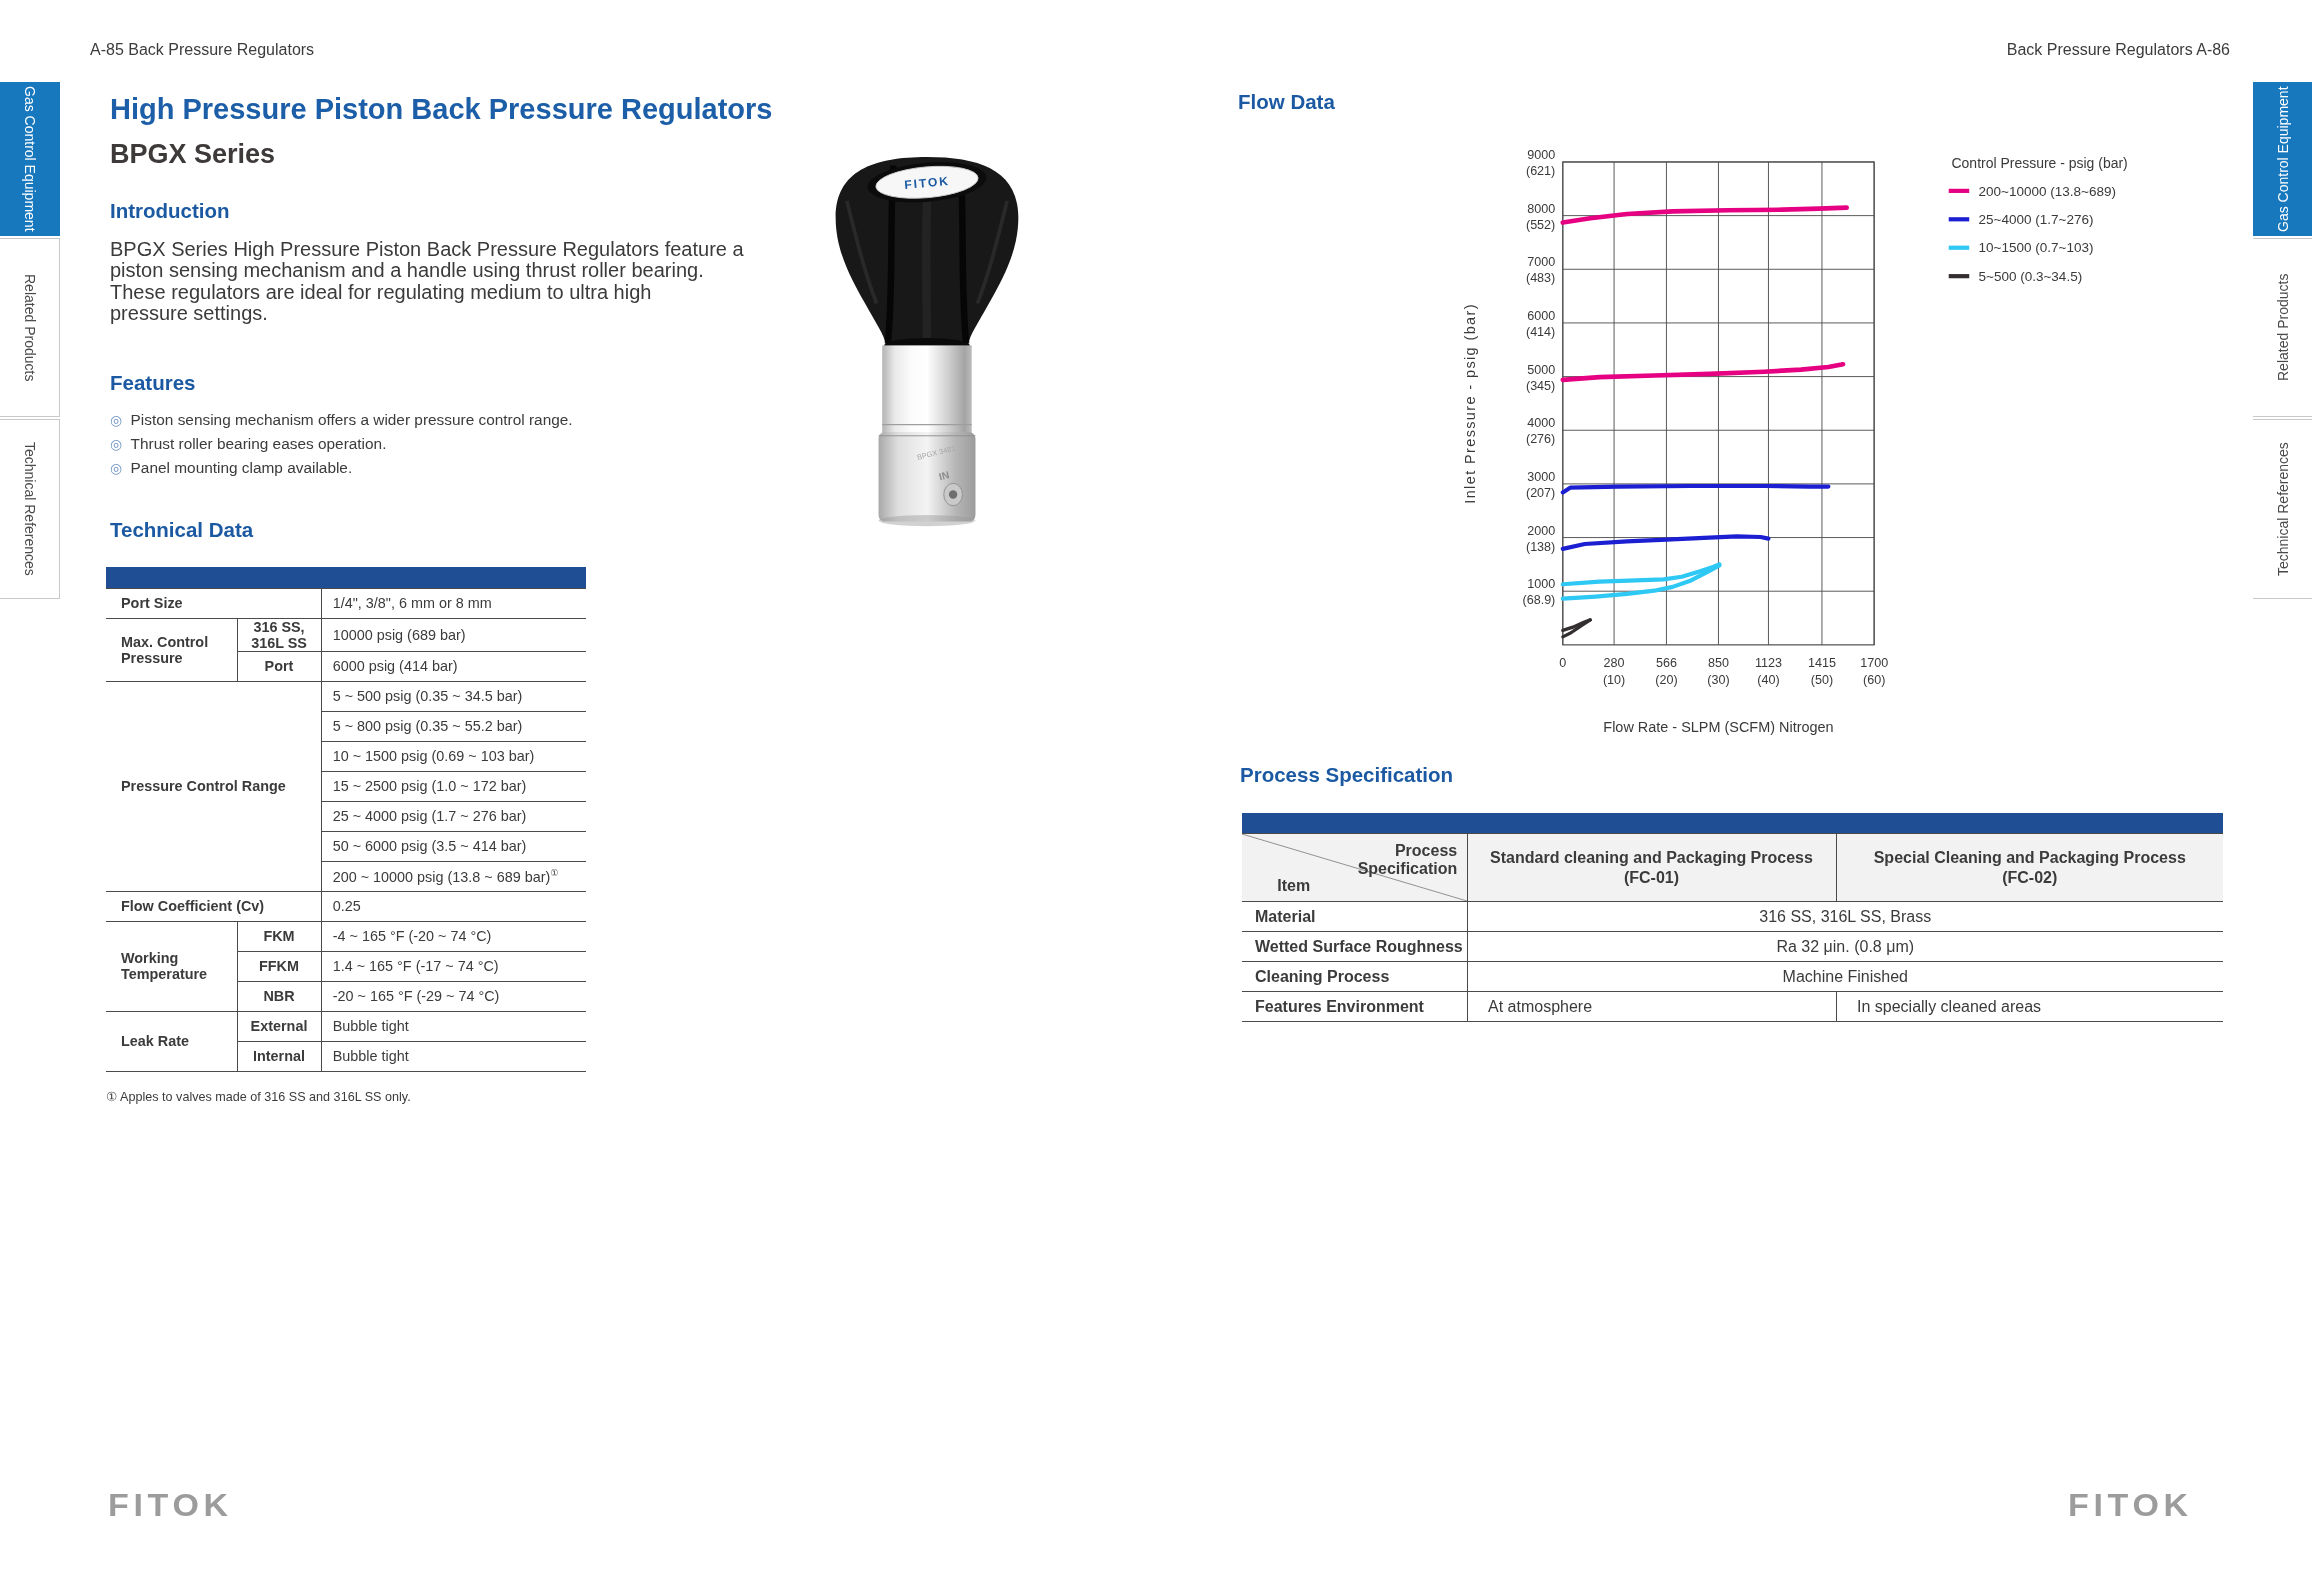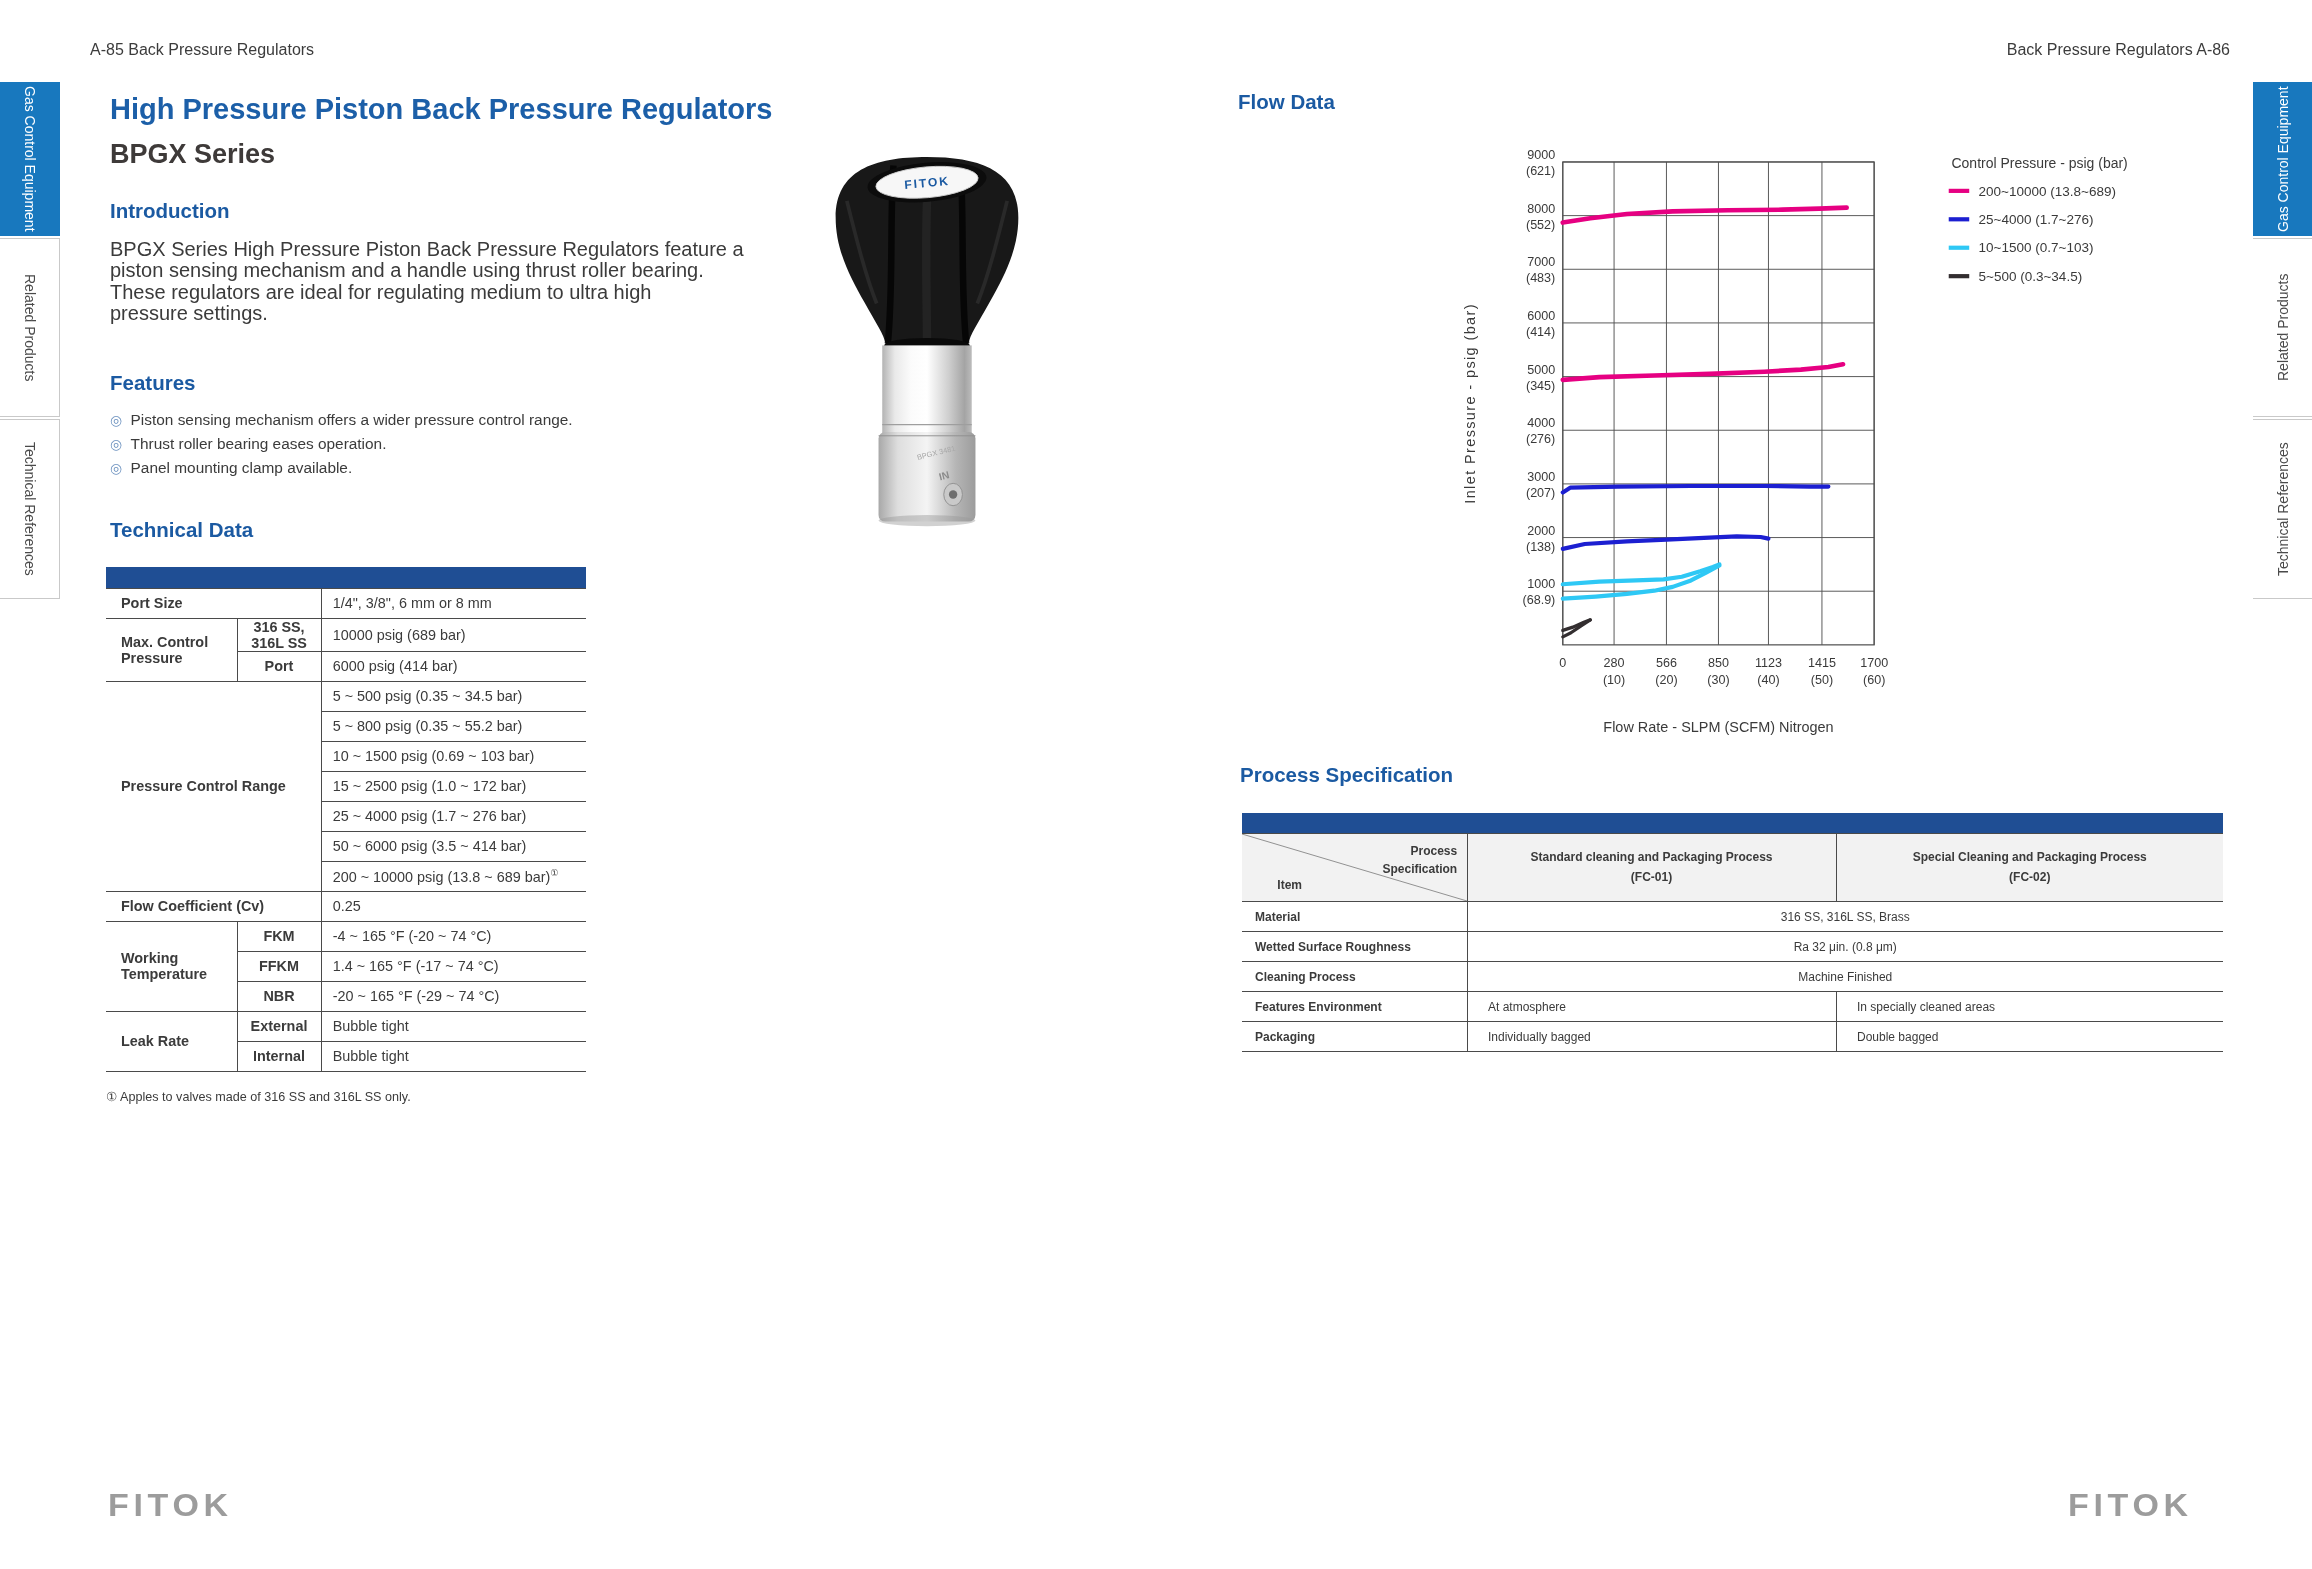--- a/index.html
+++ b/index.html
@@ -46,21 +46,21 @@
   #tech-table td.value { padding-left:11.2px; border-left:0.9px solid #4a4a4a; }
   #tech-table sup { font-size:9.3px; }
 
   
   #flow-h    { left:1238px; top:90px; }
   #process-h { left:1240px; top:763px; }
   #flow-chart{ left:1436px; top:131px; width:839px; height:625px; }
 
   
   #proc-table { left:1242px; top:813px; border-collapse:collapse; table-layout:fixed;
-                width:981px; font-size:12px; color:#3b3b3b; }
+                width:981px; font-size:16px; color:#3b3b3b; }
   #proc-table td { height:30px; border-top:0.9px solid #4a4a4a; border-bottom:0.9px solid #4a4a4a; }
   #proc-table td.bar   { background:#1F4E94; height:20.5px; border:none; }
   #proc-table td.chead { height:67px; background:#f2f2f2; font-weight:bold; text-align:center;
                          white-space:pre-line; line-height:19.6px; }
   #proc-table td.item  { font-weight:bold; padding-left:13px; }
   #proc-table td.val   { padding-left:20.5px; }
   #proc-table td.merged{ text-align:center;margin-top:16px; }
   #proc-table td.bl    { border-left:0.9px solid #4a4a4a; }
   .corner-wrap { position:relative; width:100%; height:67px; }
   .corner-wrap svg { position:absolute; left:0; top:0; }
@@ -338,23 +338,18 @@
       </tr>
       <tr>
         <td class="item">Cleaning Process</td>
         <td class="merged bl" colspan="2">Machine Finished</td>
       </tr>
       <tr>
         <td class="item">Features Environment</td>
         <td class="val bl">At atmosphere</td>
         <td class="val bl">In specially cleaned areas</td>
       </tr>
-      <tr>
-        <td class="item">Packaging</td>
-        <td class="val bl">Individually bagged</td>
-        <td class="val bl">Double bagged</td>
-      </tr>
     </tbody>
 </table>
 
 <div class="abs fitok-logo" id="logo-left">FITOK</div>
 <div class="abs fitok-logo" id="logo-right">FITOK</div>
 
 
 </body></html>

